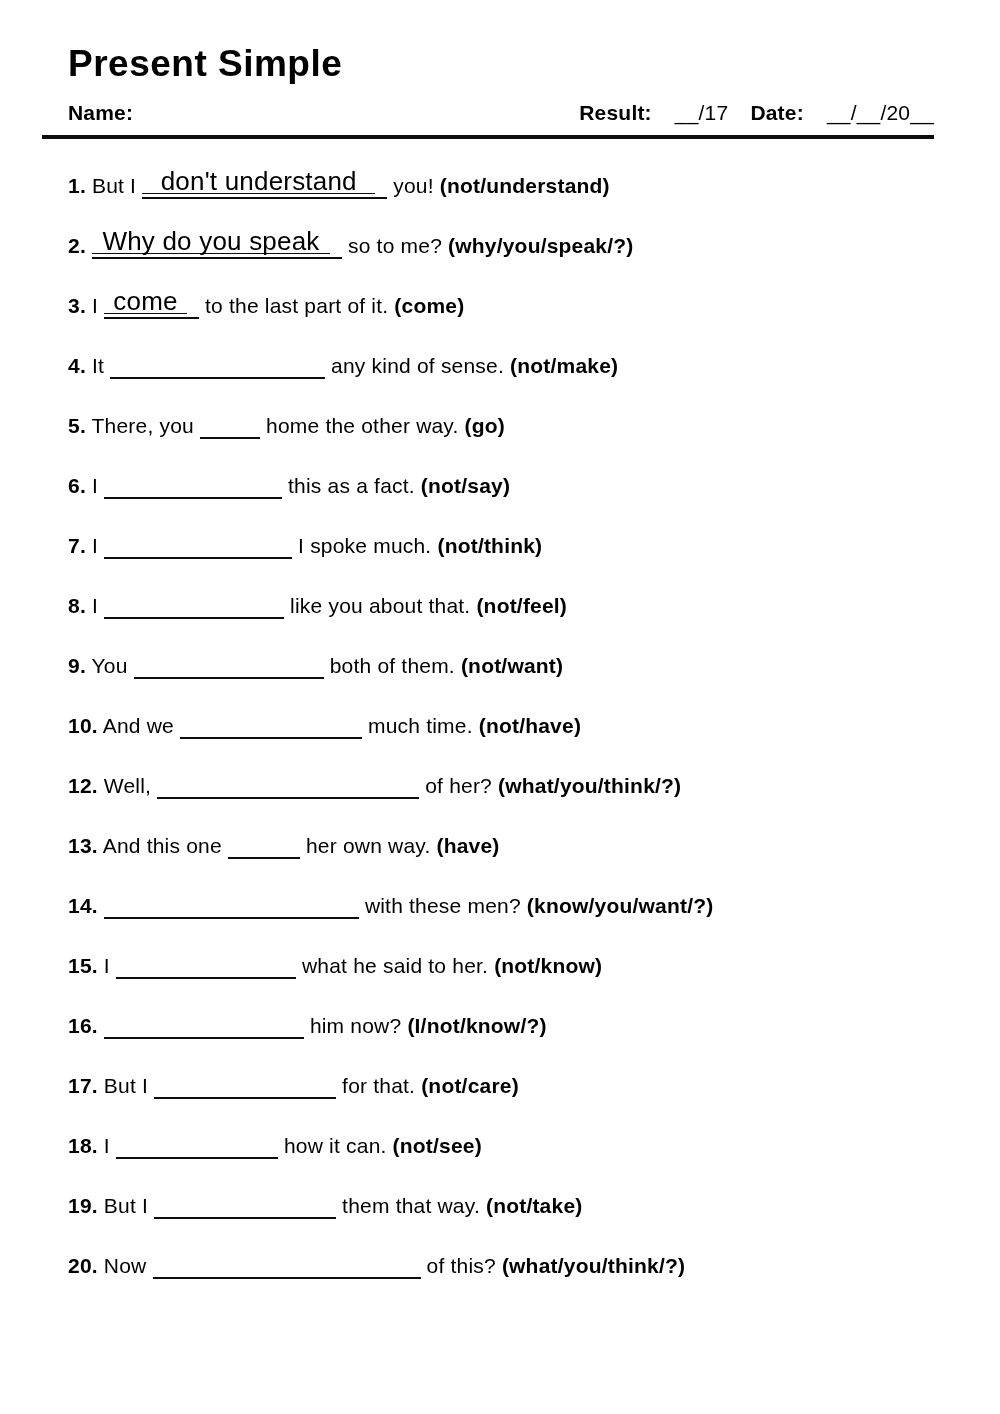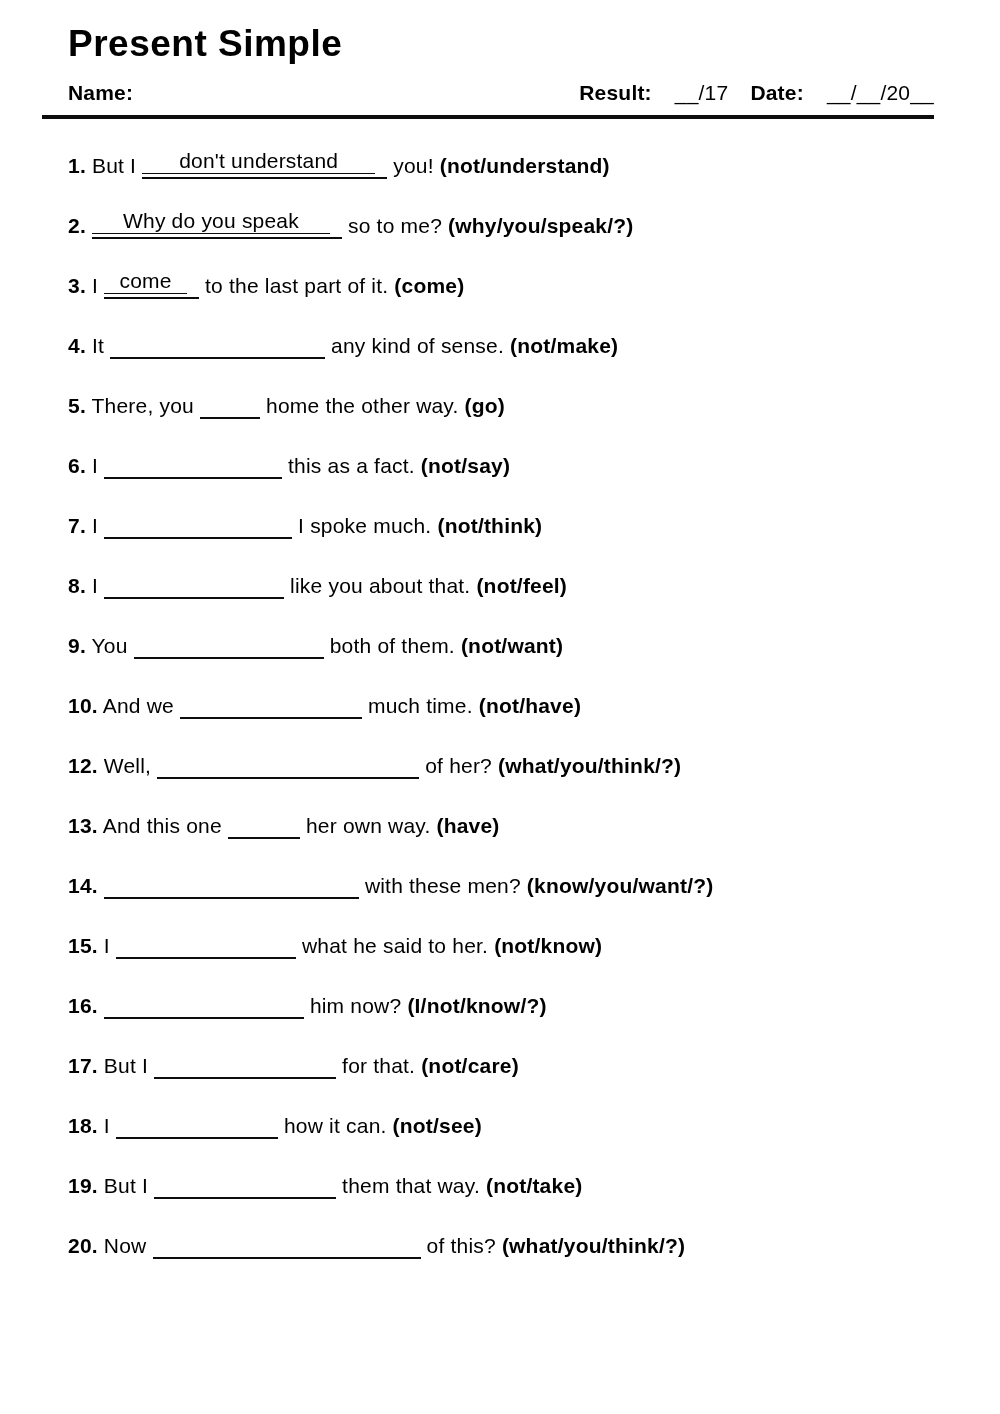--- a/index.html
+++ b/index.html
@@ -9,21 +9,21 @@
   }
   body {
     width: 1000px;
     height: 1414px;
     font-family: "Liberation Sans", sans-serif;
     color: #000000;
     position: relative;
     overflow: hidden;
   }
   .page {
-    padding: 24px 66px 0 68px;
+    padding: 44px 66px 0 68px;
   }
   .title {
     font-size: 37px;
     font-weight: bold;
     letter-spacing: 0.5px;
     margin: 0;
     line-height: 1.1;
   }
   .header-row {
     display: flex;
@@ -74,21 +74,21 @@
     height: 20px;
     border-bottom: 2px solid #0d0d0d;
     vertical-align: -6px;
   }
   .answer {
     position: absolute;
     left: 0;
     right: 12px;
     bottom: 3px;
     text-align: center;
-    font-size: 21px;
+    font-size: 26px;
     line-height: 22px;
     white-space: nowrap;
     border-bottom: 1px solid #0d0d0d;
     padding-bottom: 1px;
   }
   .answer:empty { border-bottom: none; }
 </style>
 </head>
 <body>
 

